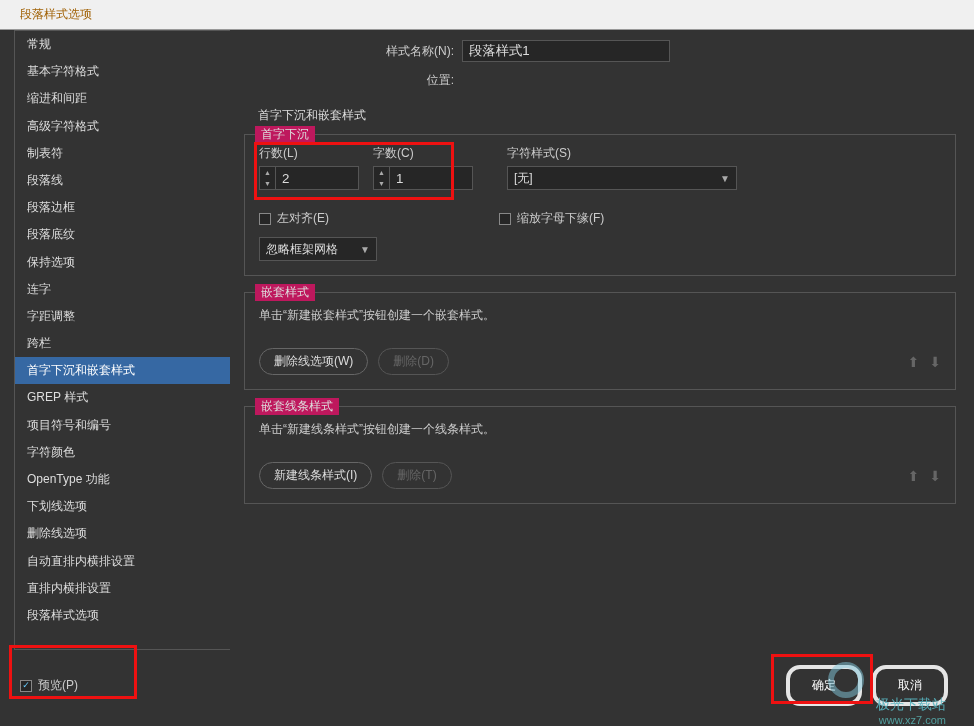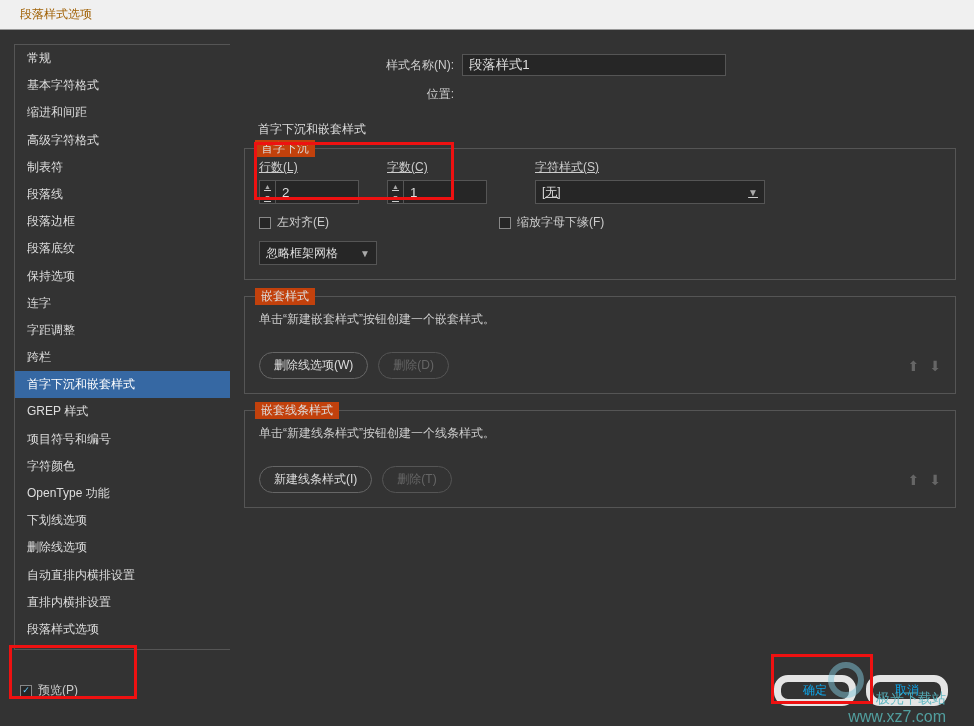--- a/index.html
+++ b/index.html
@@ -15,21 +15,21 @@
 .titlebar {
   background: #f0f0f0;
   color: #a16207;
   padding: 6px 20px;
   font-size: 12px;
   border-bottom: 1px solid #999;
 }
 .body-area {
   display: flex;
   height: 620px;
-  padding: 14px 10px 0 14px;
+  padding: 0 10px 0 14px;
 }
 .sidebar {
   width: 216px;
   background: #333;
   border: 1px solid #555;
   border-right: none;
   overflow-y: auto;
   position: relative;
 }
 .sidebar::-webkit-scrollbar { width: 14px; }
@@ -70,29 +70,28 @@
 }
 .fieldset {
   border: 1px solid #555;
   margin: 0 2px 16px 0;
   padding: 10px 14px 14px 14px;
   position: relative;
 }
 .fieldset-legend {
   position: absolute;
   top: -9px; left: 10px;
-  background: #c2410c;
+  background: #be185d;
   padding: 0 6px;
   color: #ddd;
 }
 .dropcap-grid {
   display: flex;
-  gap: 28px;
+  gap: 14px;
   align-items: flex-start;
-  text-decoration: underline;
 }
 .dc-col {
   display: flex;
   flex-direction: column;
   gap: 4px;
 }
 .num-input {
   display: flex;
   background: #262626;
   border: 1px solid #555;
@@ -114,21 +113,21 @@
   border: 1px solid #555;
   color: #ddd;
   height: 24px;
   padding: 0 6px;
   display: flex; align-items: center; justify-content: space-between;
   cursor: pointer;
 }
 .select .chev { font-size: 10px; color:#aaa; }
 .chk-row {
   display: flex; align-items: center; gap: 6px;
-  margin-top: 10px;
+  margin-top: 20px;
 }
 .chk {
   width: 12px; height: 12px;
   border: 1px solid #888;
   background: #262626;
   display: inline-flex; align-items:center; justify-content:center;
 }
 .chk.checked::after { content:"✓"; font-size:9px; color:#6cf; line-height:1; }
 .pill-row {
   display: flex; gap: 10px; align-items: center;
@@ -158,41 +157,41 @@
   display: flex;
   justify-content: space-between;
   align-items: center;
   padding: 0 26px 0 20px;
 }
 .preview-chk {
   display:flex; align-items:center; gap:6px;
 }
 .btn-group { display:flex; gap:10px; }
 .dlg-btn {
-  border:7px solid #e5e5e5;
+  border:4px solid #e5e5e5;
   border-radius:14px;
-  padding:0 22px;
-  color:#0ea5e9;
+  padding:8px 22px;
+  color:#ffffff;
   background:transparent;
   cursor:pointer;
 }
 .hl-red {
   position:absolute;
   border:3px solid #e11;
   pointer-events:none;
 }
 .watermark {
   position:absolute;
   bottom:0; right:28px;
   color:#58b5c0; font-size:14px;
   text-align:right;
   pointer-events:none;
   opacity:.9;
 }
-.watermark .sub { font-size:16px; color:#5aa; }
+.watermark .sub { font-size:11px; color:#5aa; }
 .wm-circle {
   position:absolute;
   width:36px; height:36px;
   border:6px solid rgba(130,200,220,.5);
   border-radius:50%;
   right:110px; bottom:28px;
 }
 </style>
 </head>
 <body>
@@ -227,21 +226,21 @@
         <li class="nav-item">直排内横排设置</li>
         <li class="nav-item">段落样式选项</li>
       </ul>
   </div>
 
   <div class="main">
     <div class="row-top">
       <div class="lbl-top">
         <span>样式名称(N):</span>
       </div>
-      <input class="txt-input" style="width: 264px;" value="段落样式1">
+      <input class="txt-input" style="width: 208px;" value="段落样式1">
     </div>
     <div class="row-top">
       <div class="lbl-top"><span>位置:</span></div>
     </div>
     <div class="section-label">首字下沉和嵌套样式</div>
 
     <div class="fieldset">
       <div class="fieldset-legend">首字下沉</div>
       <div class="dropcap-grid">
         <div class="dc-col" style="width:100px">

